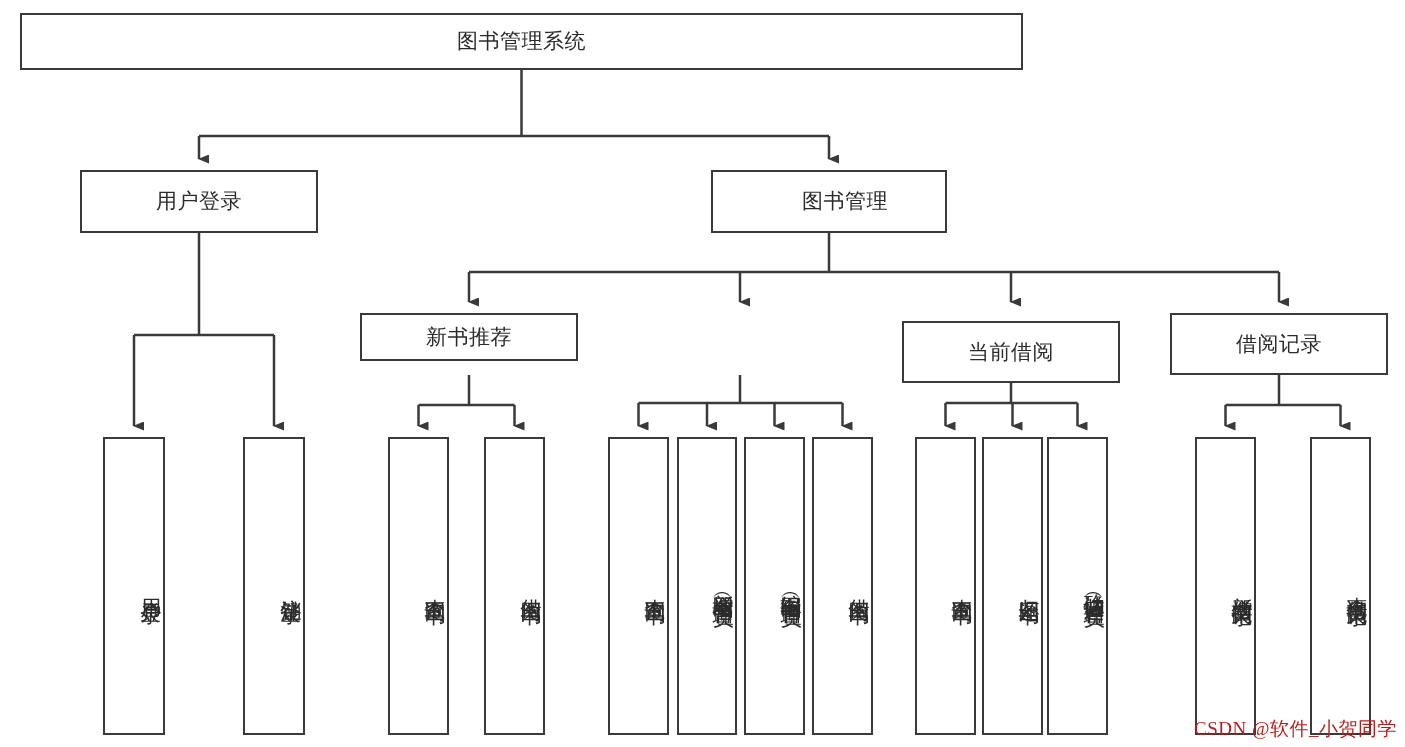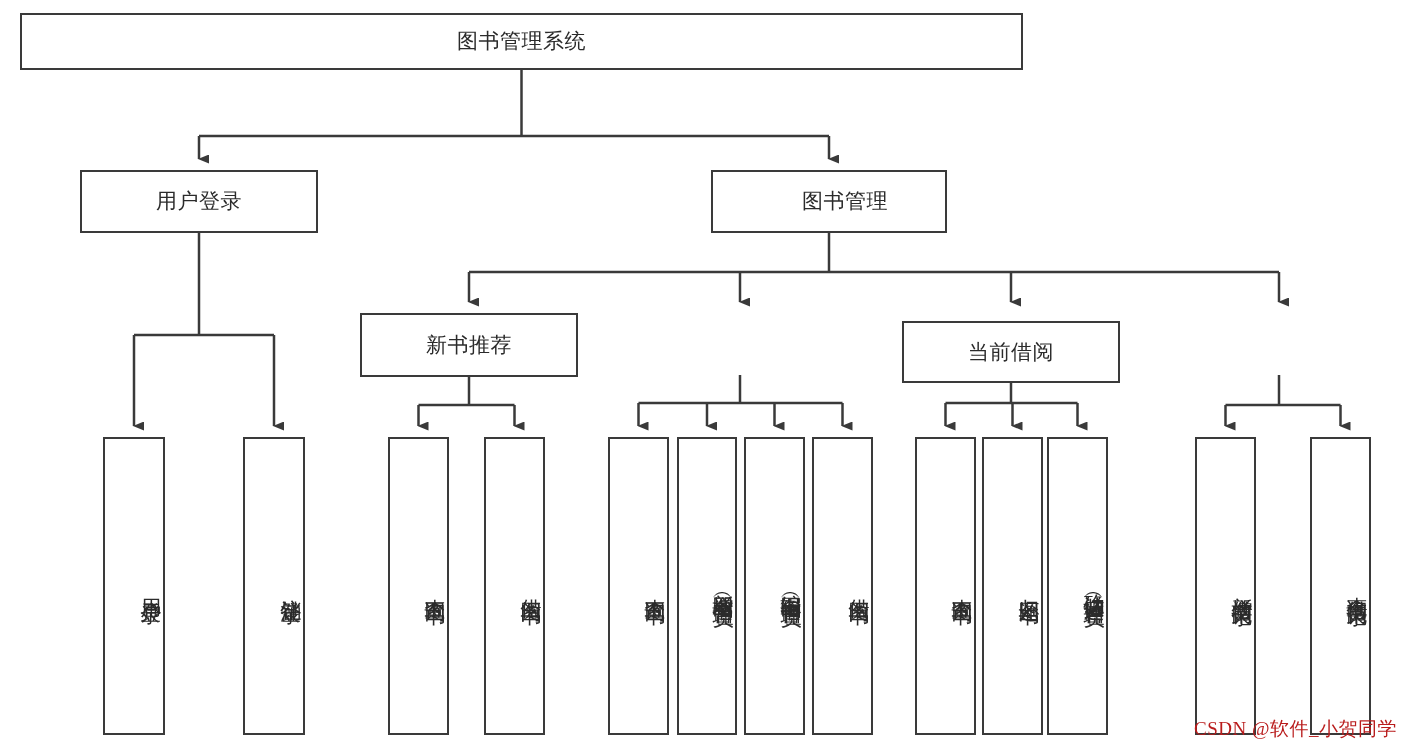--- a/index.html
+++ b/index.html
@@ -119,25 +119,28 @@
       <span>图书管理系统</span>
     </div>
 
   <div class="node h" style="left: 80px; top: 170px; width: 238px; height: 63px;">
       <span>用户登录</span>
     </div>
   <div class="node h" style="left: 711px; top: 170px; width: 236px; height: 63px; padding-left: 32px;">
       <span>图书管理</span>
     </div>
 
-  <div class="node h" style="left: 360px; top: 313px; width: 218px; height: 64px;">
+  <div class="node h" style="left: 360px; top: 313px; width: 218px; height: 48px;">
       <span>新书推荐</span>
     </div>
   <div class="node h" style="left: 902px; top: 321px; width: 218px; height: 62px;">
       <span>当前借阅</span>
+    </div>
+  <div class="node h" style="left: 1170px; top: 313px; width: 218px; height: 62px;">
+      <span>借阅记录</span>
     </div>
 
   <div class="node v" style="left: 103px; top: 437px; width: 62px; height: 298px;">
       <span class="vtext">用户登录</span>
     </div>
   <div class="node v" style="left: 243px; top: 437px; width: 62px; height: 298px;">
       <span class="vtext">注销登录</span>
     </div>
 
   <div class="node v" style="left: 388px; top: 437px; width: 61px; height: 298px;">

